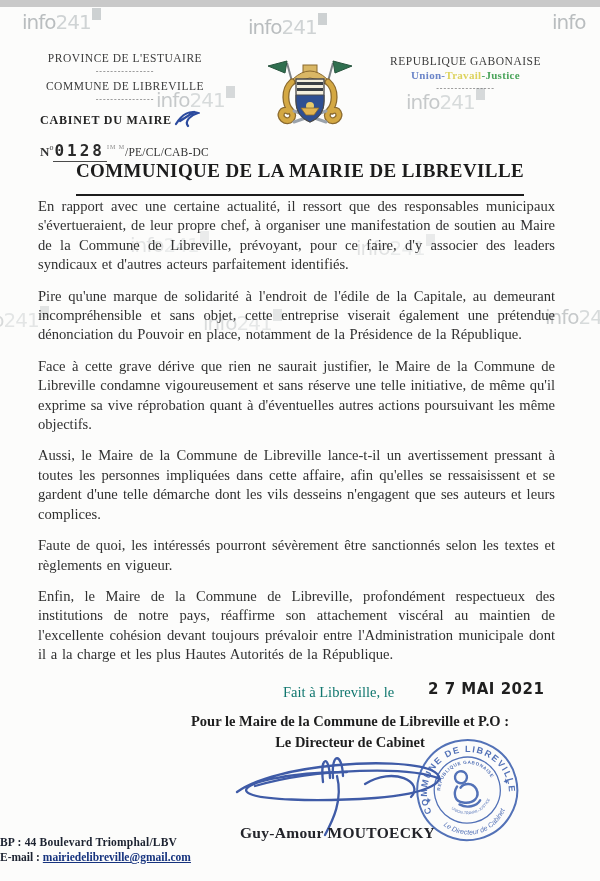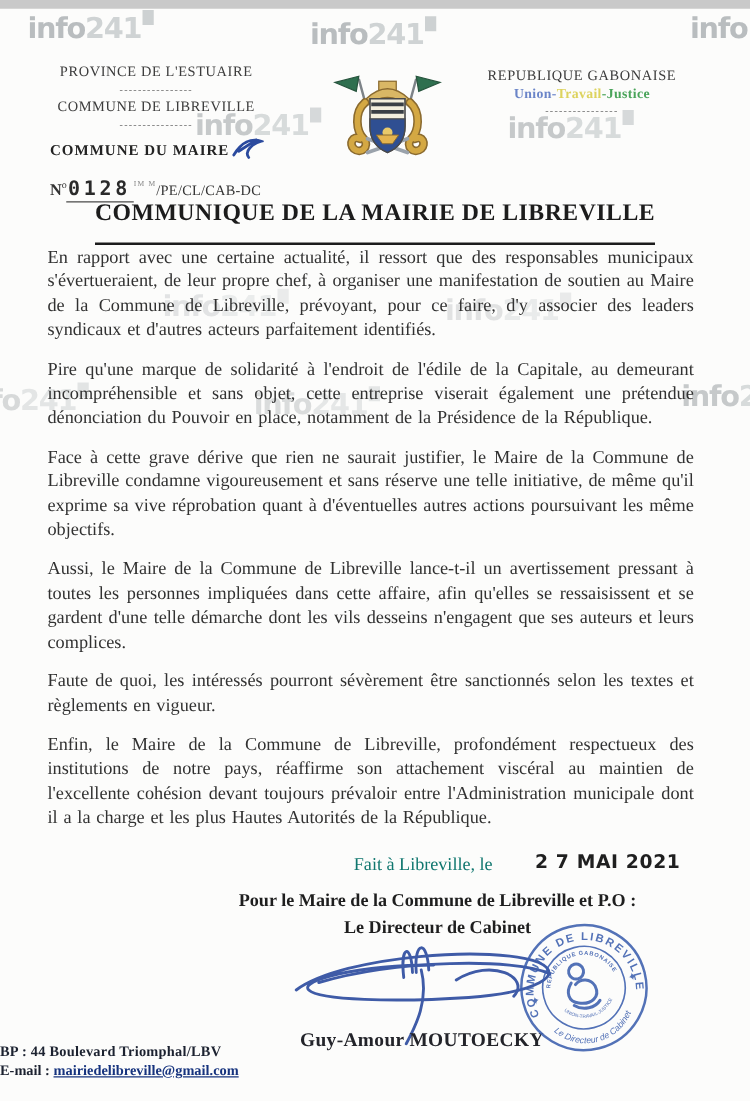--- a/index.html
+++ b/index.html
@@ -4,22 +4,22 @@
 <style>
   html,body{margin:0;padding:0;background:#ffffff;}
   .page{
     position:relative;width:600px;height:881px;overflow:hidden;
     background:#fcfcfb;font-family:"Liberation Serif",serif;color:#303030;
   }
   .topbar{position:absolute;left:0;top:0;width:600px;height:7px;background:#c9c9c9;}
 
   
   .watermark{
-    position:absolute;font-family:"DejaVu Sans",sans-serif;font-weight:bold;
-    font-size:23px;letter-spacing:-1px;white-space:nowrap;user-select:none;
+    position:absolute;font-family:"DejaVu Sans",sans-serif;font-weight:normal;
+    font-size:20px;letter-spacing:-1px;white-space:nowrap;user-select:none;
   }
   .watermark .wm-p1{color:#b9bdbf;}
   .watermark .wm-p2{color:#cfd3d4;}
   .watermark .wm-badge{
     display:inline-block;width:9px;height:12px;background:#cdd1d2;
     vertical-align:top;margin-left:1px;margin-top:-2px;
   }
   .wm-a{left:22px;top:10px;}
   .wm-b{left:248px;top:15px;}
   .wm-c{left:552px;top:10px;}
@@ -100,21 +100,21 @@
   <div class="watermark wm-h"><span class="wm-p1">info</span><span class="wm-p2">241</span><span class="wm-badge"></span></div>
   <div class="watermark wm-i"><span class="wm-p1">info</span><span class="wm-p2">241</span><span class="wm-badge"></span></div>
   <div class="watermark wm-j"><span class="wm-p1">info</span><span class="wm-p2">241</span></div>
 
   <div class="hdr-left">
     <div class="hdr-line">PROVINCE DE L'ESTUAIRE</div>
     <div class="hdr-dashes">----------------</div>
     <div class="hdr-line">COMMUNE DE LIBREVILLE</div>
     <div class="hdr-dashes">----------------</div>
     <div class="hdr-cabinet">
-      <span>COMMUNE DU MAIRE</span><span class="paraphe"><svg width="26" height="20" viewBox="0 0 26 20">
+      <span>CABINET DU MAIRE</span><span class="paraphe"><svg width="26" height="20" viewBox="0 0 26 20">
             <path d="M2,16 C8,6 16,2 24,5 C17,7 10,13 14,18 M6,13 L20,4" fill="none" stroke="#2b4a9e" stroke-width="2.2" stroke-linecap="round"></path>
           </svg></span>
     </div>
     <div class="ref-line">
       <span class="ref-n">N</span><span class="ref-deg">o</span><span class="ref-num">0128</span><span class="ref-marks">IM M</span><span class="ref-suffix">/PE/CL/CAB-DC</span>
     </div>
   </div>
 
   <div class="emblem">
     <svg width="96" height="82" viewBox="0 0 96 82">

